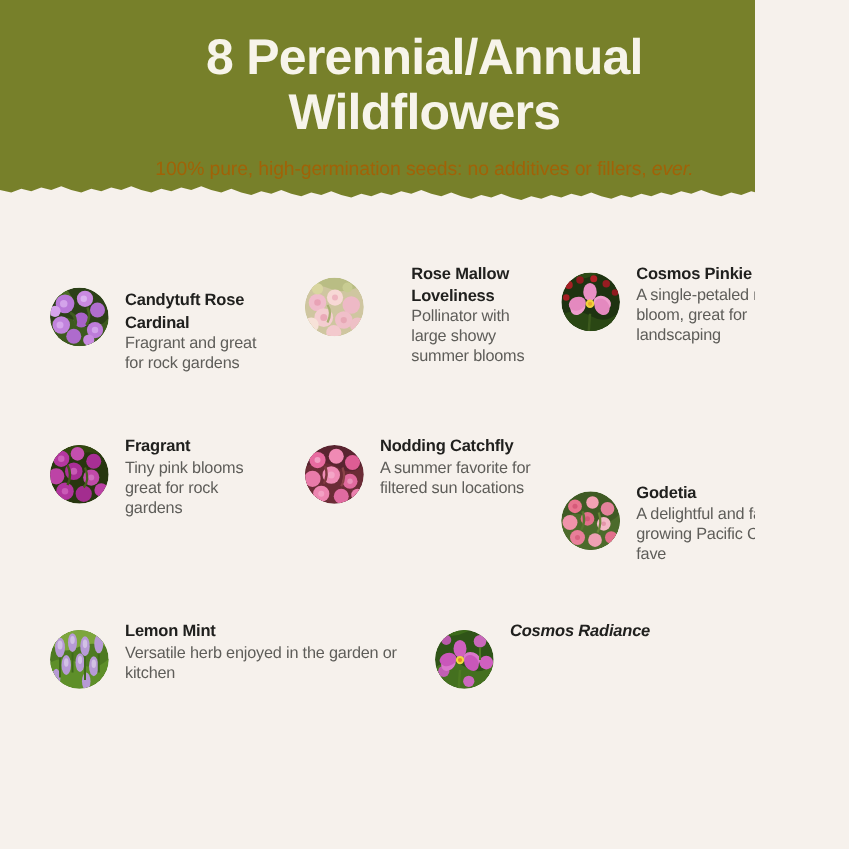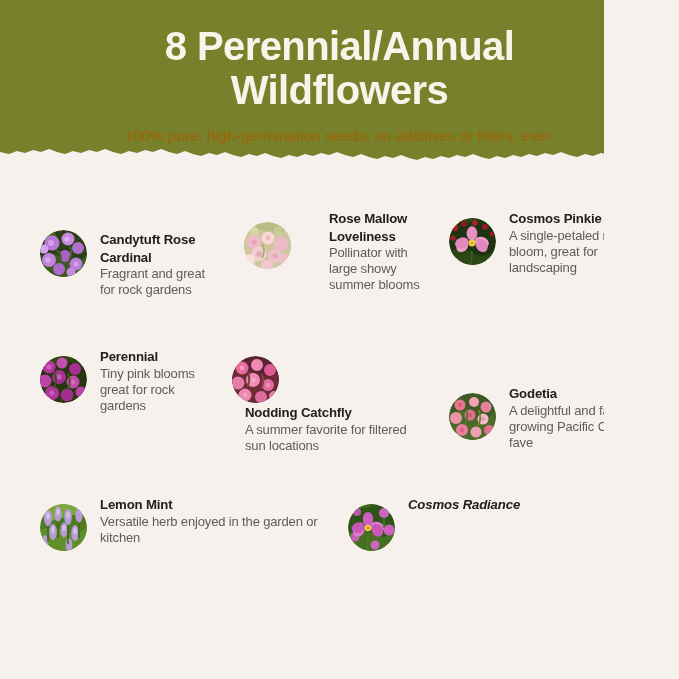--- a/index.html
+++ b/index.html
@@ -293,26 +293,26 @@
               <circle cx="9" cy="11" r="2.6" fill="#d873c6" opacity="0.7"></circle>
               <circle cx="19" cy="21" r="2.8" fill="#d873c6" opacity="0.65"></circle>
               <circle cx="33" cy="26" r="2.4" fill="#d981c9" opacity="0.65"></circle>
               <circle cx="12" cy="37" r="2.6" fill="#d873c6" opacity="0.6"></circle>
               <path d="M14,16 Q18,24 14,32" stroke="#3d5516" stroke-width="2" fill="none"></path>
               <path d="M28,18 Q32,28 27,34" stroke="#465f1c" stroke-width="1.8" fill="none"></path>
             </g>
           </svg>
         </div>
         <div class="text">
-          <p class="name">Perennial</p>
+          <p class="name">Fragrant</p>
           <p class="desc">Tiny pink blooms great for rock gardens</p>
         </div>
       </div>
 
-      <div class="item" style="left:232px; top:7px; width:185px;flex-direction:column;">
+      <div class="item" style="left:244px; top:7px; width:185px;">
         <div class="thumb" style="margin-top:9px">
           <svg viewBox="0 0 47 47">
             <defs>
                 <clipPath id="c4">
                   <circle cx="23.5" cy="23.5" r="23.5"></circle>
                 </clipPath>
               </defs>
             <g clip-path="url(#c4)">
               <rect width="47" height="47" fill="#5a2430"></rect>
               <path d="M0,18 Q12,10 26,18 T47,14 L47,47 L0,47 Z" fill="#6b2c36"></path>

